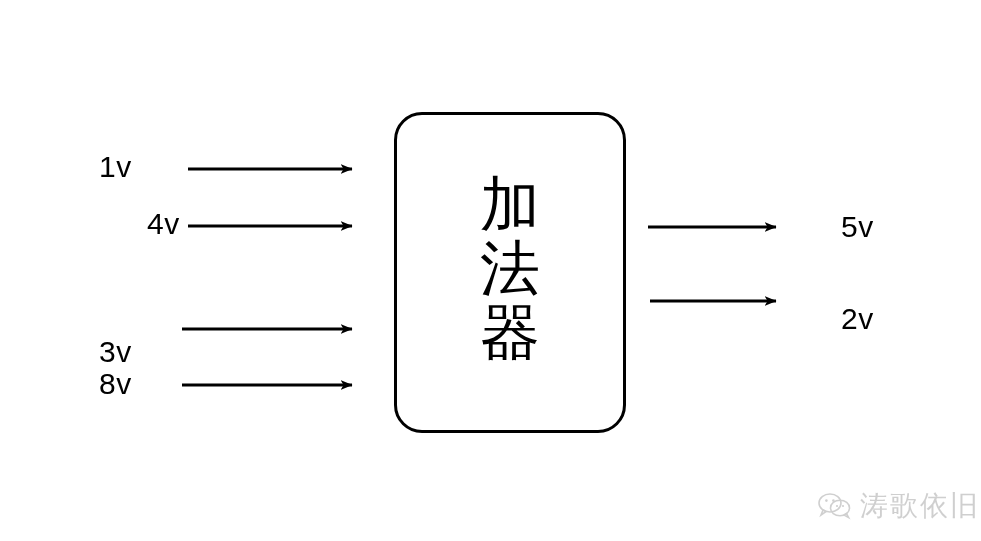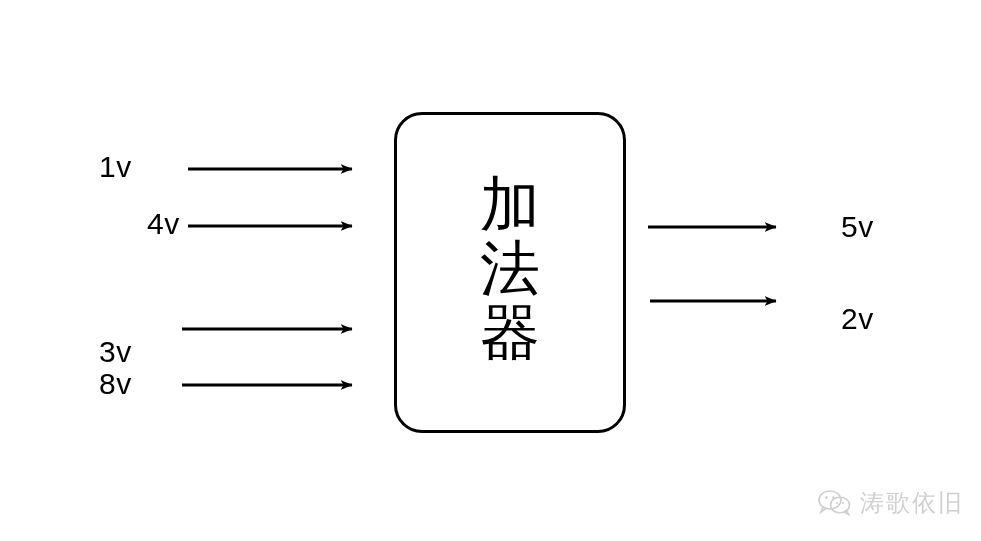--- a/index.html
+++ b/index.html
@@ -71,21 +71,21 @@
   .watermark {
     position: absolute;
     left: 818px;
     top: 487px;
     display: flex;
     align-items: center;
     gap: 8px;
     opacity: 0.40;
   }
   .wm-text {
-    font-size: 24px;
+    font-size: 28px;
     color: #8a8a8a;
     letter-spacing: 2px;
     font-family: "DejaVu Sans", "Liberation Sans", sans-serif;
     white-space: nowrap;
   }
 </style>
 </head>
 <body>
 
 <div id="canvas">

